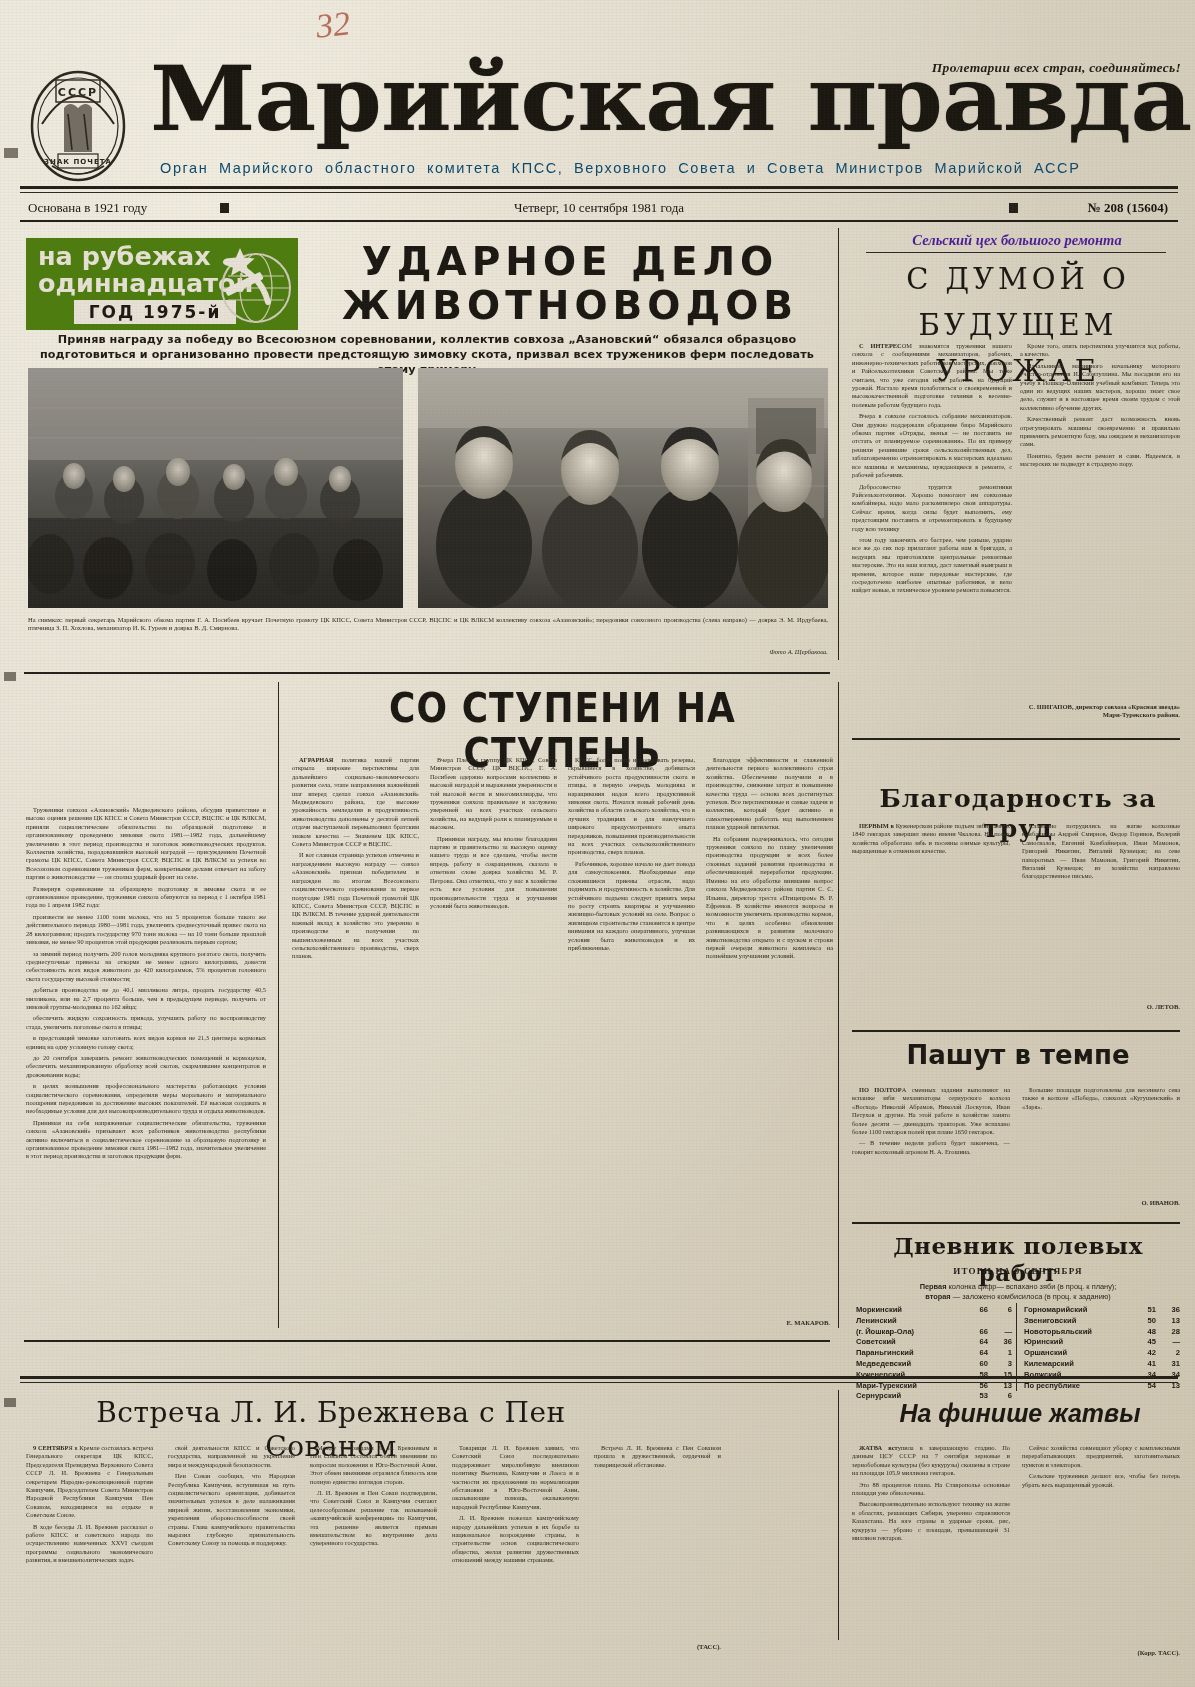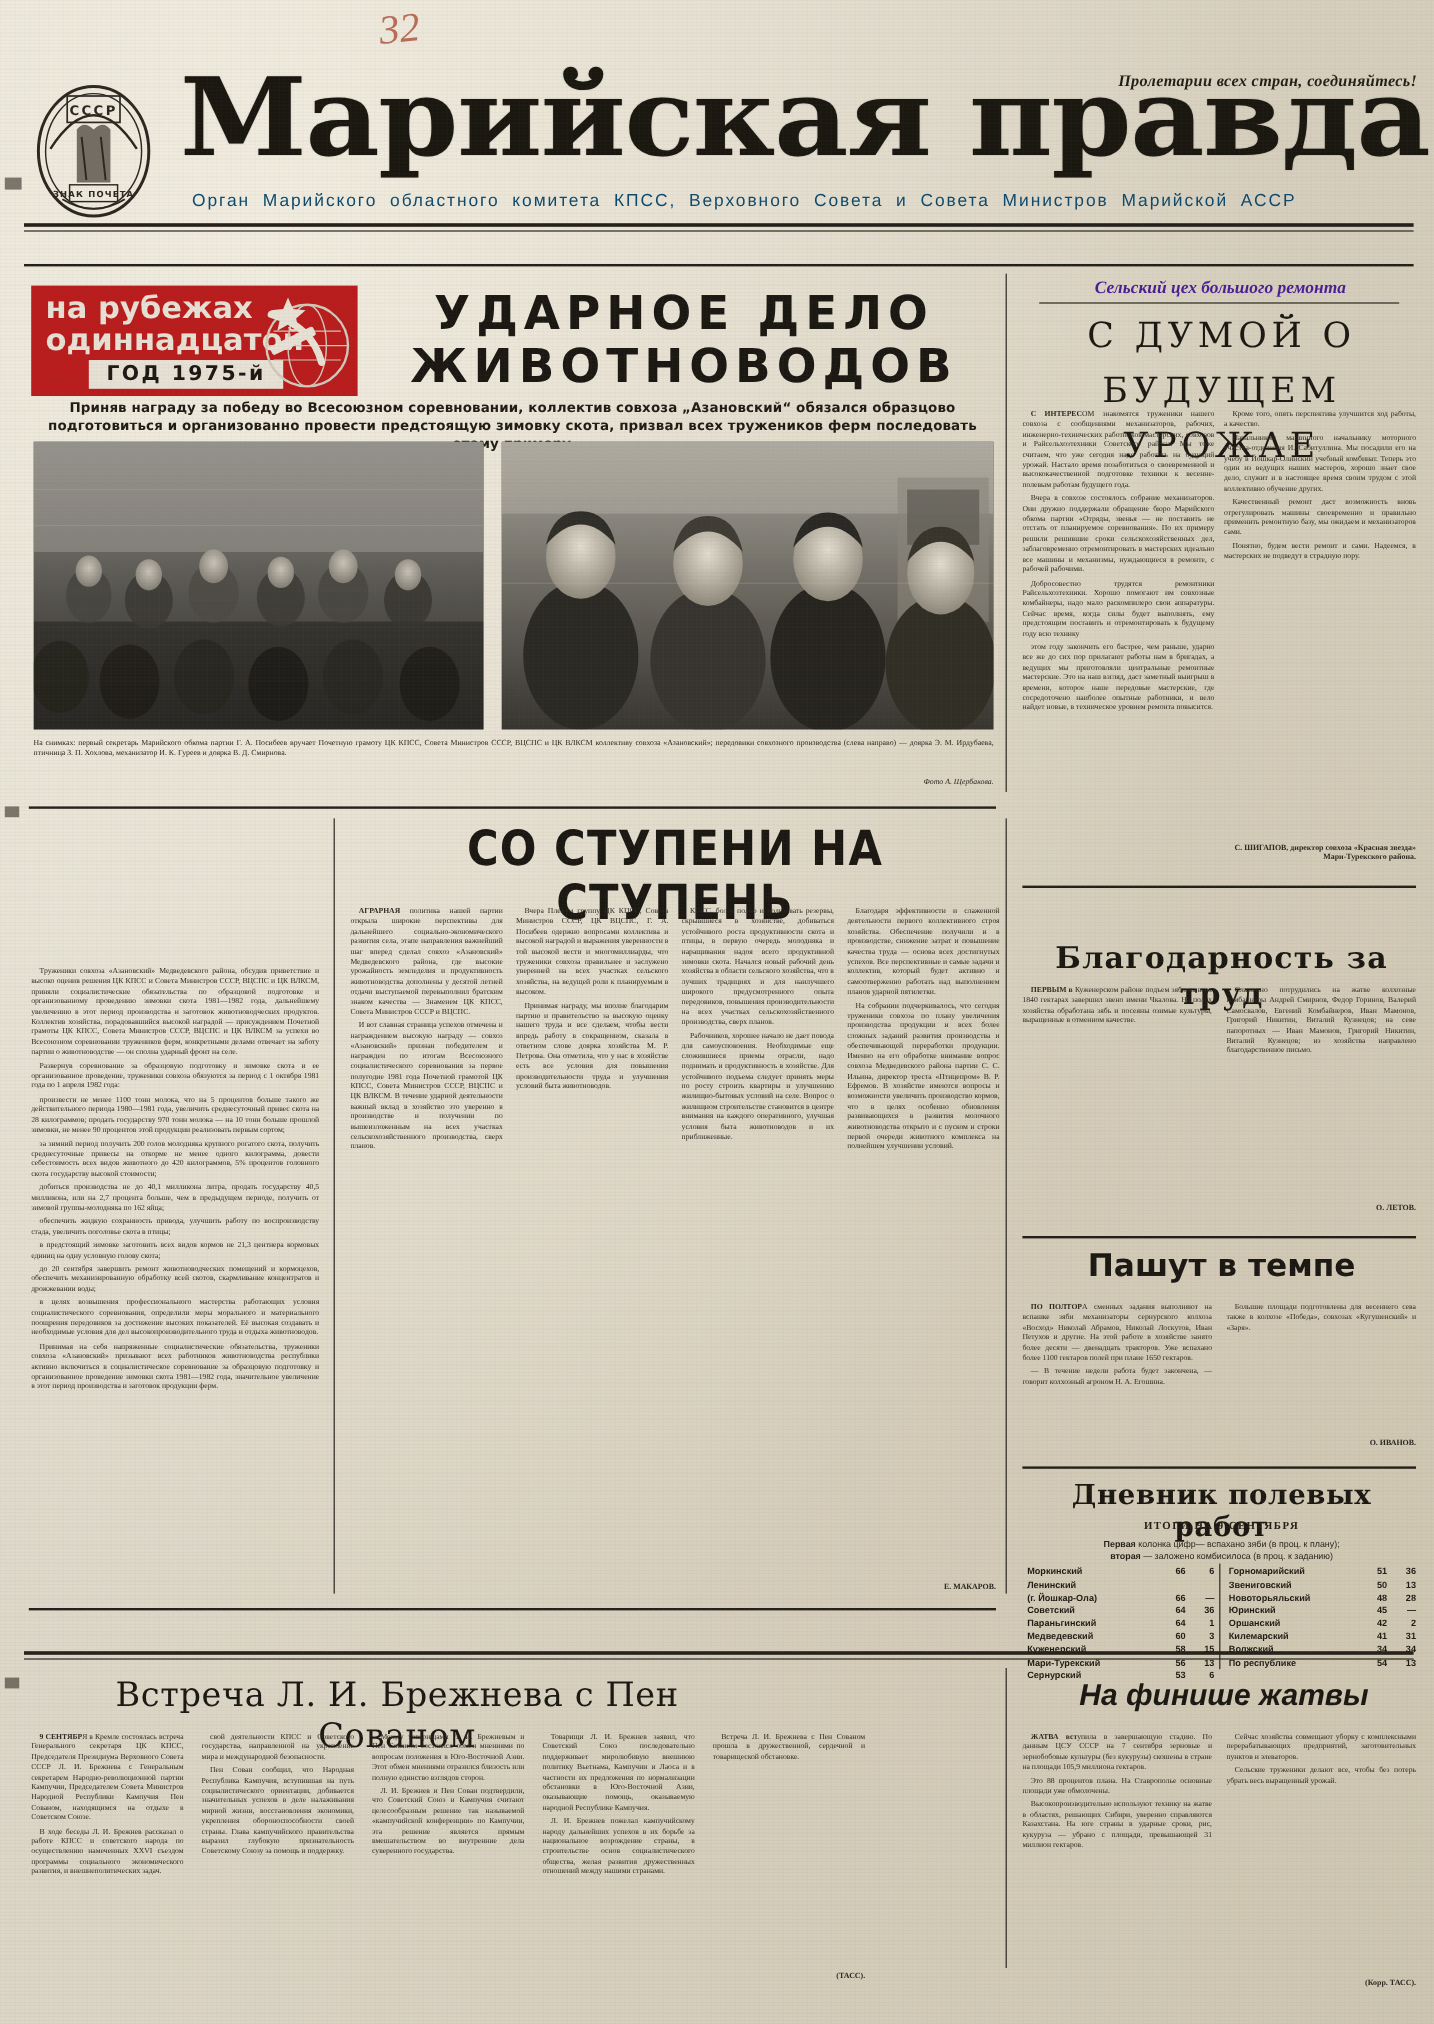--- a/index.html
+++ b/index.html
@@ -93,21 +93,21 @@
     hyphens:auto;
     overflow:hidden;
   }
   .col-text p{margin:0 0 3px 0;text-indent:7px;}
   .col-text .lead{font-weight:700;}
   .sig{text-align:right;font-weight:700;font-size:6.6px;margin-top:3px;font-style:normal;}
 
   
   .banner{
     position:absolute;left:26px;top:238px;width:272px;height:92px;
-    background:#b91c1c;color:#e6e1d4;overflow:hidden;
+    background:#4d7c0f;color:#e6e1d4;overflow:hidden;
   }
   .banner .l1{
     position:absolute;left:12px;top:5px;
     font-family:"DejaVu Sans", sans-serif;font-weight:700;
     font-size:25px;letter-spacing:0px;line-height:27px;
     transform:scaleX(1.02);transform-origin:left top;
   }
   .banner .l2{
     position:absolute;left:12px;top:32px;
     font-family:"DejaVu Sans", sans-serif;font-weight:700;
@@ -248,20 +248,27 @@
       </svg>
     </div>
     <div class="slogan">Пролетарии всех стран, соединяйтесь!</div>
     <div class="title-main">Марийская правда</div>
     <div class="subtitle">Орган Марийского областного комитета КПСС, Верховного Совета и Совета Министров Марийской АССР</div>
   </div>
 
   <div class="rule-thick" style="top:186px;"></div>
   <div class="rule-thin" style="top:192px;"></div>
 
+  <div class="dateline">
+    <span class="founded">Основана в 1921 году</span>
+    <span class="sq1"></span>
+    <span class="date">Четверг, 10 сентября 1981 года</span>
+    <span class="sq2"></span>
+    <span class="issue">№ 208 (15604)</span>
+  </div>
   <div class="rule-thick" style="top:220px;height:2px;"></div>
 
   <div class="banner">
     <div class="l1">на рубежах</div>
     <div class="l2">одиннадцатой</div>
     <div class="l3">ГОД 1975-й</div>
     <svg class="sickle" viewBox="0 0 84 84">
       <circle cx="46" cy="46" r="34" fill="none" stroke="#cfc9ba" stroke-width="2"></circle>
       <ellipse cx="46" cy="46" rx="16" ry="34" fill="none" stroke="#cfc9ba" stroke-width="1.2"></ellipse>
       <path d="M12 46 h68" stroke="#cfc9ba" stroke-width="1.2"></path>

